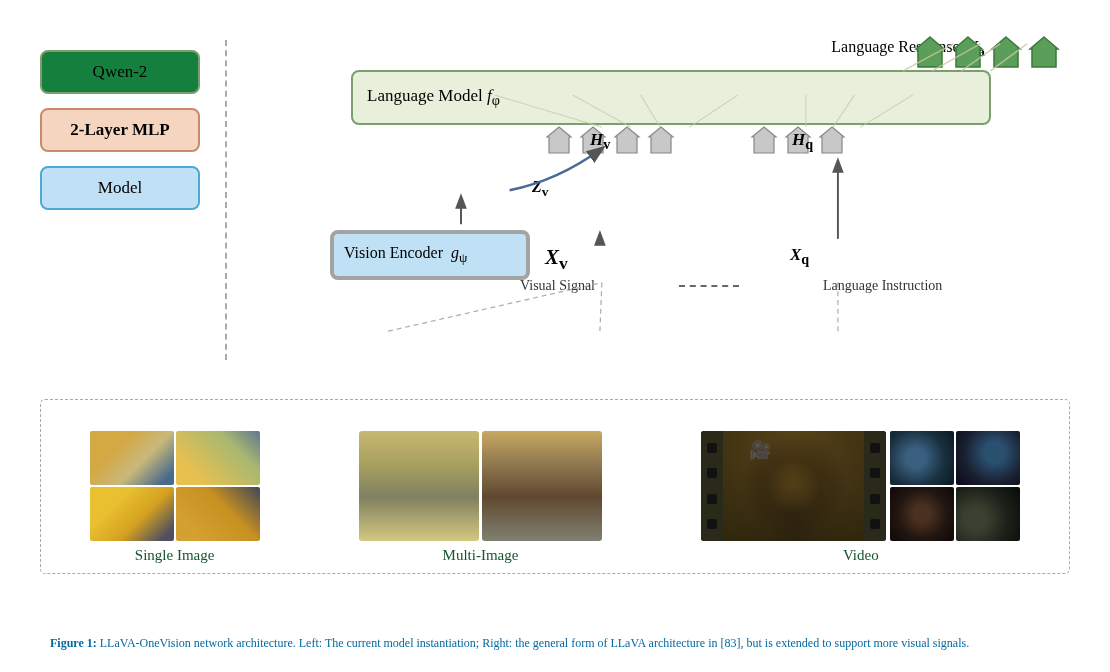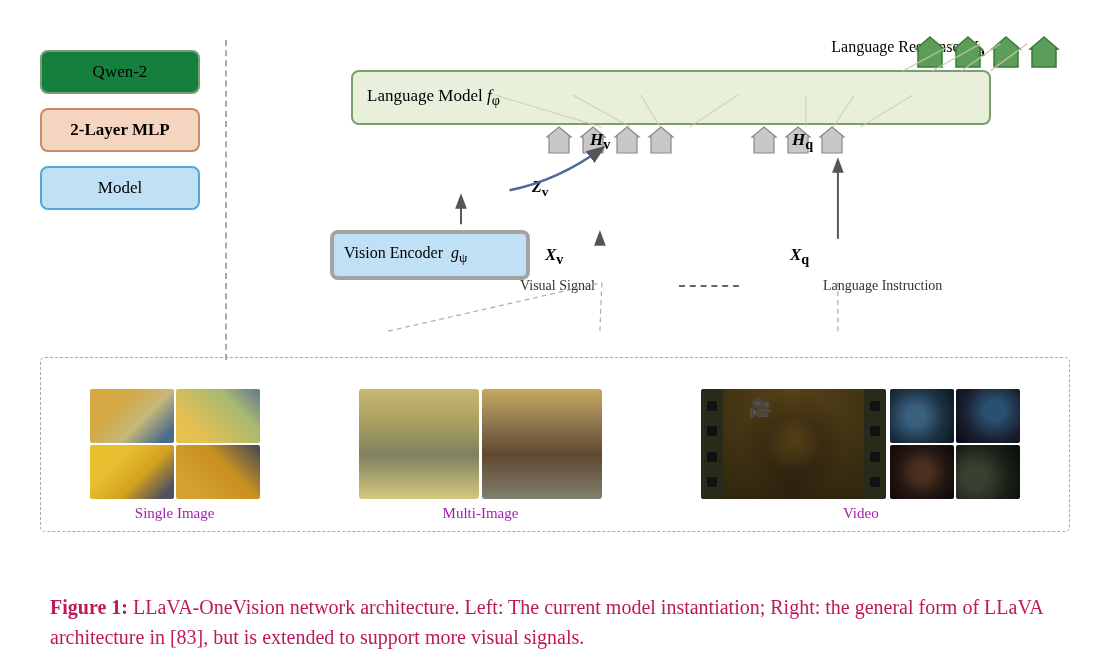--- a/index.html
+++ b/index.html
@@ -182,21 +182,21 @@
       position: absolute;
       left: 542px;
       top: 100px;
       font-size: 17px;
       font-weight: normal;
     }
     .label-xv {
       position: absolute;
       left: 295px;
       top: 215px;
-      font-size: 17px;
+      font-size: 21px;
       font-weight: bold;
     }
     .label-xq {
       position: absolute;
       left: 540px;
       top: 215px;
       font-size: 17px;
       font-weight: bold;
     }
     
@@ -215,23 +215,23 @@
       width: 60px;
       height: 1px;
       border-top: 2px dashed #666;
       vertical-align: middle;
       margin: 0 4px;
     }
     
     .figure-caption {
       width: 100%;
       padding: 0 20px;
-      font-size: 20px;
+      font-size: 12px;
       line-height: 1.5;
-      color: #be185d;
+      color: #0369a1;
     }
     .figure-caption-bold {
       font-weight: bold;
     }
     
     .images-row {
       position: absolute;
       bottom: 60px;
       left: 10px;
       right: 10px;
@@ -253,21 +253,21 @@
       height: 110px;
     }
     .image-cell {
       background: #888;
       border-radius: 2px;
       overflow: hidden;
       position: relative;
     }
     .image-label {
       font-size: 15px;
-      color: #a21caf;
+      color: #14532d;
       text-align: center;
     }
     
     .taxi1 { background: linear-gradient(135deg, #d4a843 30%, #c8b87a 60%, #4a6a8a 90%); }
     .taxi2 { background: linear-gradient(45deg, #e8c050 20%, #a8b870 70%, #607890 100%); }
     .taxi3 { background: linear-gradient(135deg, #e8c030 30%, #d4a020 60%, #505060 90%); }
     .taxi4 { background: linear-gradient(45deg, #d4a030 20%, #c89020 60%, #404858 100%); }
     
     .dog-single {
       width: 120px;

